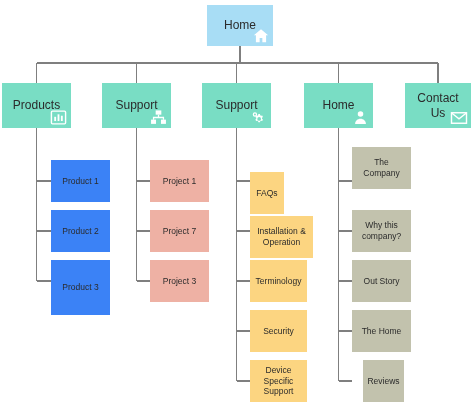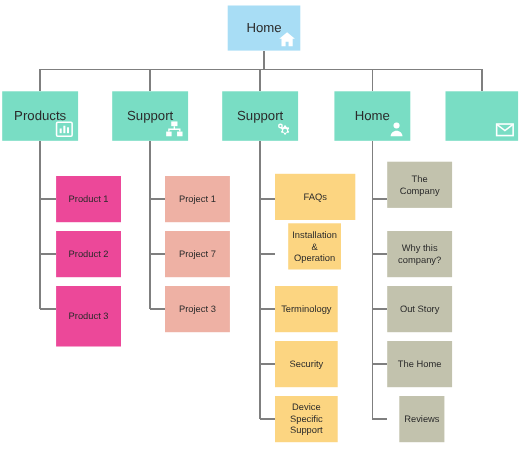--- a/index.html
+++ b/index.html
@@ -45,21 +45,21 @@
     font-size: 12px;
     background: #a8ddf5;
   }
   .node.lvl2 {
     font-size: 12px;
     background: #79ddc4;
   }
   .node.leaf {
     font-size: 8.5px;
   }
-  .node.leaf.products  { background: #ec4899; text-align: center; }
+  .node.leaf.products  { background: #3b82f6; text-align: center; }
   .node.leaf.projects  { background: #eeb1a4; }
   .node.leaf.support   { background: #fcd581; }
   .node.leaf.about     { background: #c2c2ad; }
 
   .node-icon {
     position: absolute;
     right: 3px;
     bottom: 1px;
     width: 18px;
     height: 18px;
@@ -151,24 +151,24 @@
       </div>
       <div class="node lvl2" style="left: 202px; top: 83px; width: 69px; height: 45px;">
         <span class="label">Support</span>
         <span class="node-icon">
           <svg viewBox="0 0 24 24" width="18" height="18">
             <path fill="#ffffff" d="M14.8 9.1l1.5-.5.9 2-1.2 1a4.6 4.6 0 0 1 0 1.4l1.2 1-.9 2-1.5-.5a4.8 4.8 0 0 1-1.2.7l-.3 1.6h-2.2l-.3-1.6a4.8 4.8 0 0 1-1.2-.7l-1.5.5-.9-2 1.2-1a4.6 4.6 0 0 1 0-1.4l-1.2-1 .9-2 1.5.5a4.8 4.8 0 0 1 1.2-.7l.3-1.6h2.2l.3 1.6c.43.17.83.4 1.2.7Zm-2.6 1.7a2.5 2.5 0 1 0 0 5 2.5 2.5 0 0 0 0-5Z"></path>
             <circle cx="6.6" cy="7.4" r="2.1" fill="none" stroke="#ffffff" stroke-width="1.7"></circle>
           </svg>
         </span>
       </div>
-      <div class="node leaf support" style="left: 250px; top: 158px; width: 73px; height: 42px;">
+      <div class="node leaf support" style="left: 250px; top: 172px; width: 34px; height: 42px;">
         <span class="label">FAQs</span>
       </div>
-      <div class="node leaf support" style="left: 250px; top: 203px; width: 48px; height: 42px; margin-left: 12px;">
+      <div class="node leaf support" style="left: 250px; top: 216px; width: 63px; height: 42px;">
         <span class="label">Installation &amp;
 Operation</span>
       </div>
       <div class="node leaf support" style="left: 250px; top: 260px; width: 57px; height: 42px;">
         <span class="label">Terminology</span>
       </div>
       <div class="node leaf support" style="left: 250px; top: 310px; width: 57px; height: 42px;">
         <span class="label">Security</span>
       </div>
       <div class="node leaf support" style="left: 250px; top: 360px; width: 57px; height: 42px;">
@@ -194,20 +194,21 @@
       <div class="node leaf about" style="left: 352px; top: 260px; width: 59px; height: 42px;">
         <span class="label">Out Story</span>
       </div>
       <div class="node leaf about" style="left: 352px; top: 310px; width: 59px; height: 42px;">
         <span class="label">The Home</span>
       </div>
       <div class="node leaf about" style="left: 363px; top: 360px; width: 41px; height: 42px; align-items: center;">
         <span class="label">Reviews</span>
       </div>
       <div class="node lvl2" style="left: 405px; top: 83px; width: 66px; height: 45px;">
+        <span class="label">Contact Us</span>
         <span class="node-icon">
           <svg viewBox="0 0 24 24" width="18" height="18">
             <rect x="2" y="5" width="20" height="14" fill="none" stroke="#ffffff" stroke-width="1.9"></rect>
             <path d="M2.6 5.7 12 13l9.4-7.3" fill="none" stroke="#ffffff" stroke-width="1.9"></path>
           </svg>
         </span>
       </div>
     </div>
 </div>
 

